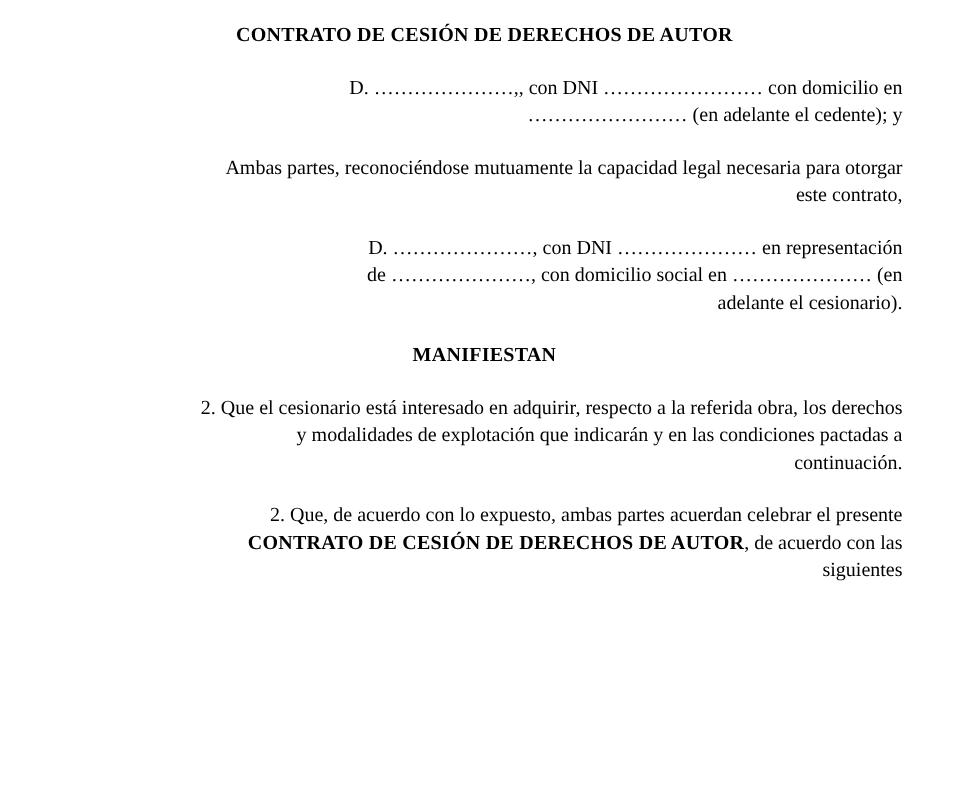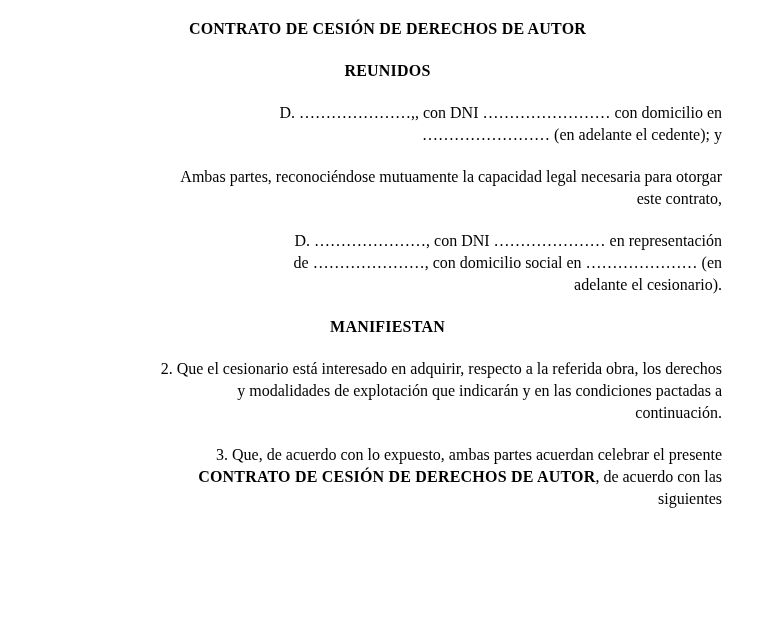--- a/index.html
+++ b/index.html
@@ -39,37 +39,36 @@
     letter-spacing: 0.2px;
   }
 </style>
 </head>
 <body>
 
 <div class="page">
 
   <h1 class="doc-title">CONTRATO DE CESIÓN DE DERECHOS DE AUTOR</h1>
 
-  <h2 class="section-heading">REUNIDOS</h2>
 
   <p class="para">D. …………………,, con DNI …………………… con domicilio en
 …………………… (en adelante el cedente); y</p>
 
   <p class="para">Ambas partes, reconociéndose mutuamente la capacidad legal necesaria para otorgar
 este contrato,</p>
 
   <p class="para">D. …………………, con DNI ………………… en representación
 de …………………, con domicilio social en ………………… (en
 adelante el cesionario).</p>
 
   <h2 class="section-heading">MANIFIESTAN</h2>
 
 
   <p class="para">2. Que el cesionario está interesado en adquirir, respecto a la referida obra, los derechos
 y modalidades de explotación que indicarán y en las condiciones pactadas a
 continuación.</p>
 
-  <p class="para"><span>3. Que, de acuerdo con lo expuesto, ambas partes acuerdan celebrar el presente
+  <p class="para"><span>2. Que, de acuerdo con lo expuesto, ambas partes acuerdan celebrar el presente
 </span><strong>CONTRATO DE CESIÓN DE DERECHOS DE AUTOR</strong><span>, de acuerdo con las
 siguientes</span></p>
 
 
 </div>
 
 </body></html>

